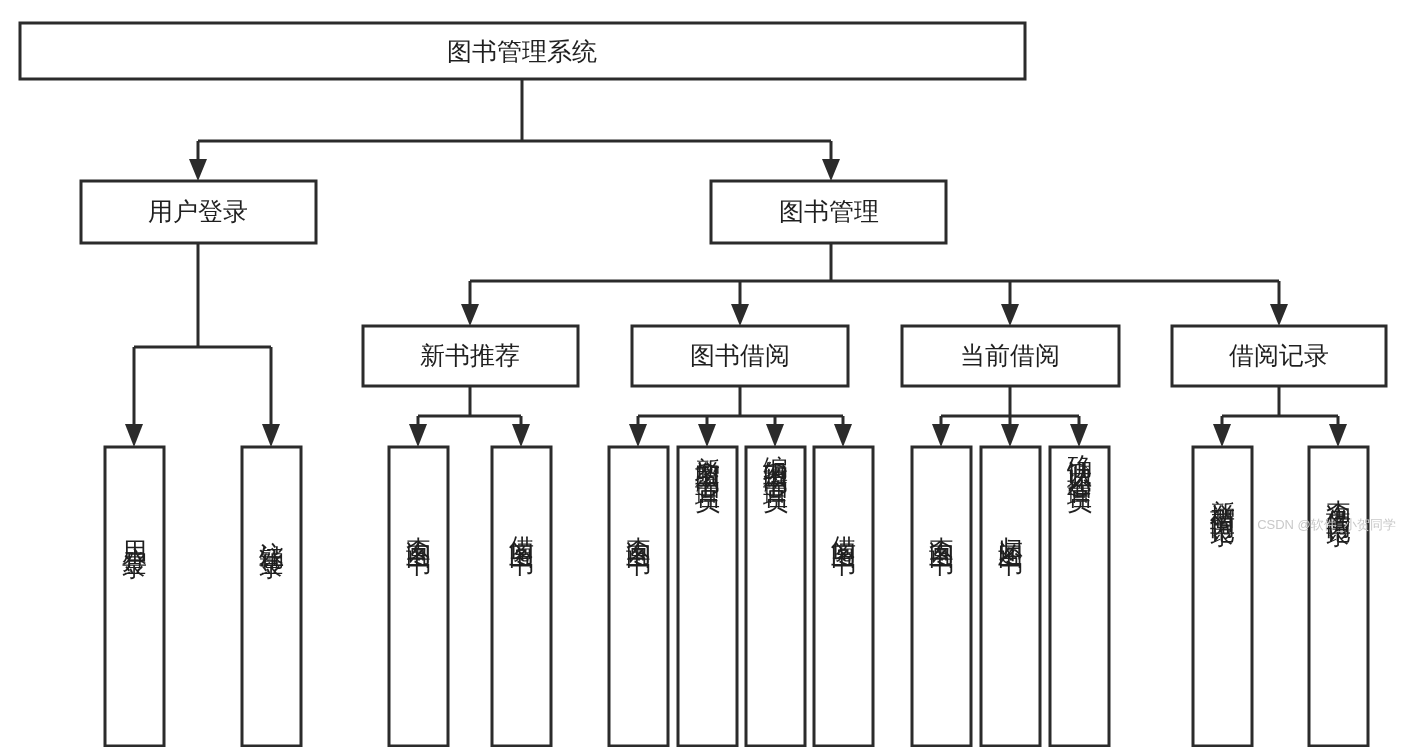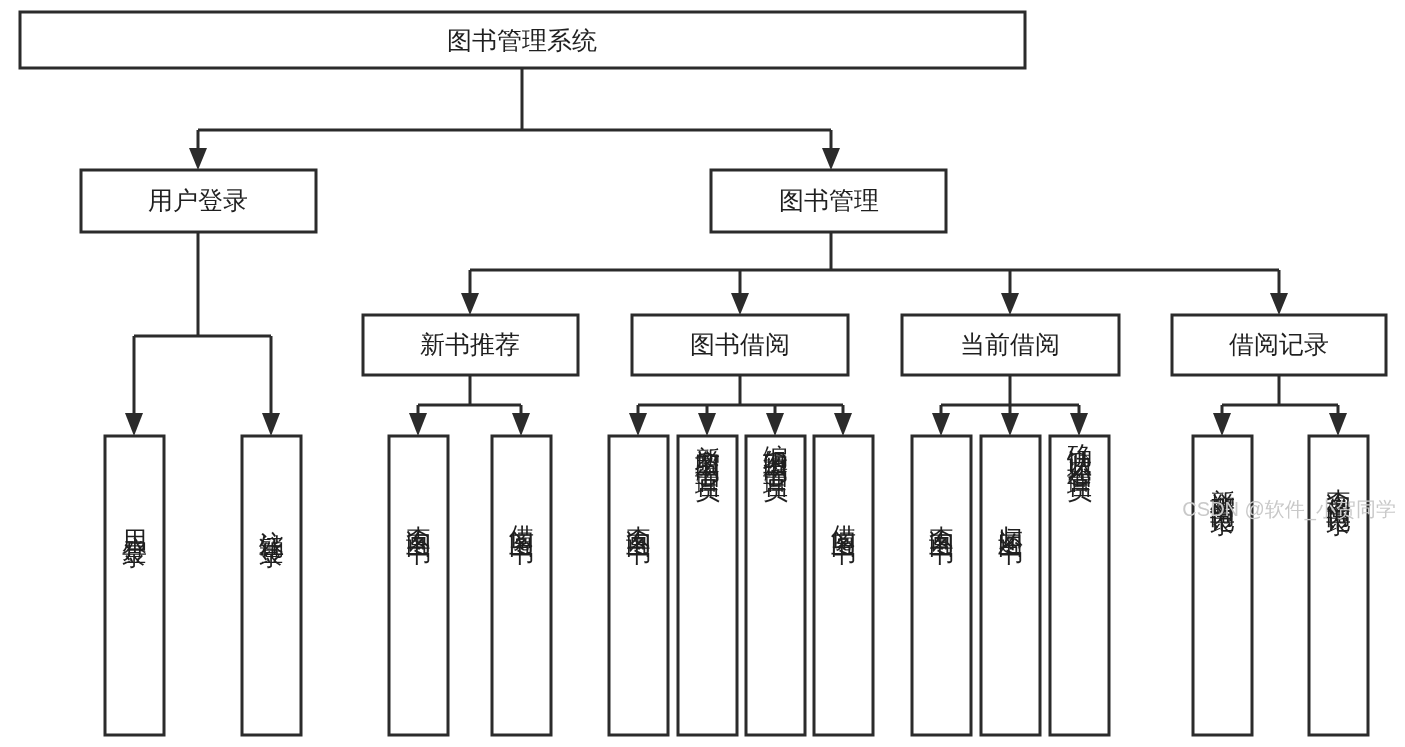--- a/index.html
+++ b/index.html
@@ -10,21 +10,21 @@
   body {
     width: 1405px;
     height: 747px;
     position: relative;
     font-family: "Liberation Sans", "DejaVu Sans", sans-serif;
     overflow: hidden;
   }
   #diagram-root {
     position: absolute;
     left: 0;
-    top: 0;
+    top: 11px;
     width: 1405px;
     height: 529px;
   }
   svg.diagram {
     display: block;
     width: 1405px;
     height: 747px;
   }
   .node-box {
     fill: #ffffff;
@@ -56,21 +56,21 @@
     text-orientation: upright;
     glyph-orientation-vertical: 0;
     text-anchor: middle;
     letter-spacing: 5px;
   }
   .watermark {
     position: absolute;
     right: 9px;
     bottom: 6px;
     font-family: "Liberation Sans", "DejaVu Sans", sans-serif;
-    font-size: 20px;
+    font-size: 13px;
     color: #c9c9c9;
     white-space: nowrap;
     user-select: none;
   }
 </style>
 </head>
 <body>
 
 <div id="diagram-root">
   <svg class="diagram" viewBox="0 0 1405 747" xmlns="http://www.w3.org/2000/svg">

